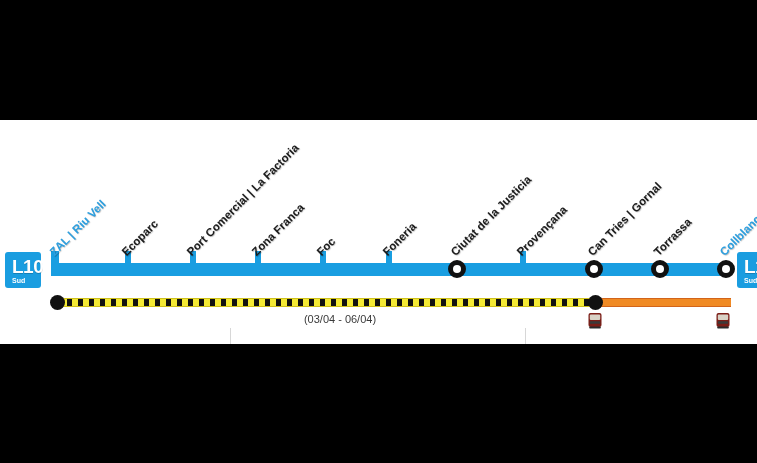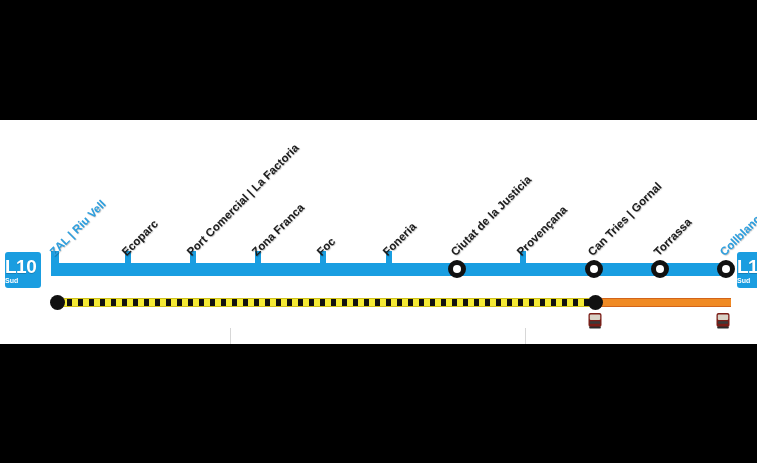--- a/index.html
+++ b/index.html
@@ -53,21 +53,21 @@
 
   
   .badge {
     position: absolute;
     width: 36px;
     height: 36px;
     border-radius: 3px;
     background: #1a9de0;
     color: #ffffff;
     box-sizing: border-box;
-    padding-left: 0;
+    padding-left: 7px;
     line-height: 1;
   }
   .badge .badge-code {
     display: block;
     font-size: 19px;
     font-weight: bold;
     letter-spacing: -0.5px;
     margin-top: 5px;
     text-shadow: 0 1px 0 rgba(0,0,0,.18);
   }
@@ -307,18 +307,19 @@
     </div>
     <div class="bus" id="bus-2">
       <svg viewBox="0 0 16 18" width="16" height="18" aria-hidden="true">
         <rect x="1.5" y="1" width="13" height="14" rx="2" fill="#7b1d16"></rect>
         <rect x="2.8" y="2.6" width="10.4" height="5.4" rx="1" fill="#d9d2c6"></rect>
         <rect x="2.8" y="9.2" width="10.4" height="2.6" rx="0.6" fill="#3a3a3a"></rect>
         <rect x="2.2" y="14.6" width="11.6" height="2" rx="0.8" fill="#2a2a2a"></rect>
       </svg>
     </div>
 
+    <div id="date-note">(03/04 - 06/04)</div>
 
   </div>
 
   <div class="letterbox" id="letterbox-bottom"></div>
 
 </div>
 
 </body></html>

